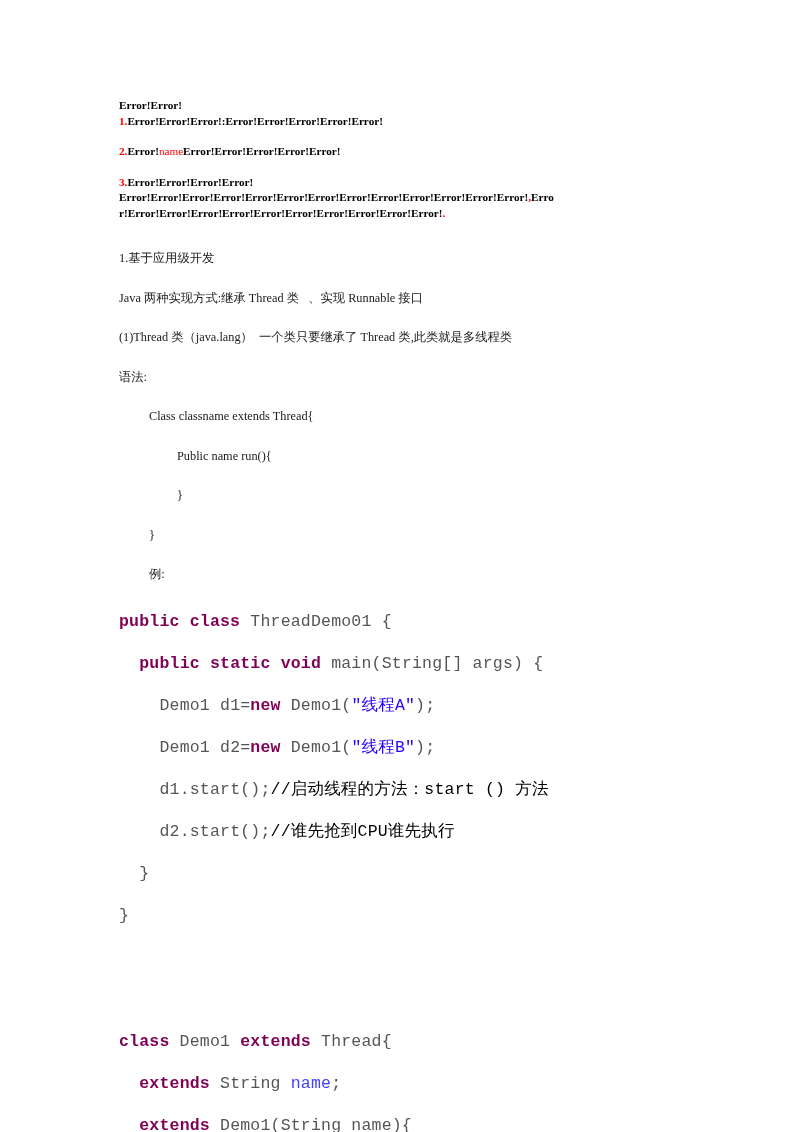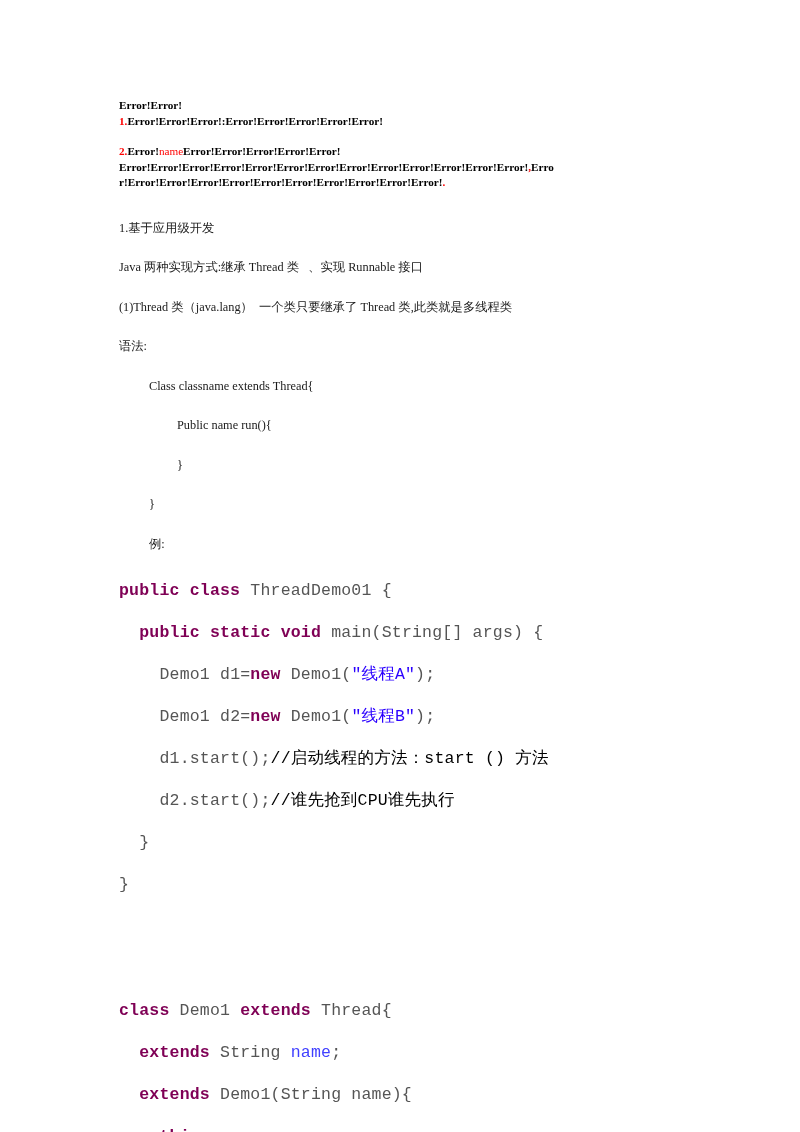--- a/index.html
+++ b/index.html
@@ -111,20 +111,21 @@
   <div class="content">
 
     <div class="err-block">
 
       <div class="err-line">Error!Error!</div>
 
       <div class="err-line tight"><span class="num">1.</span><span>Error!Error!Error!:Error!Error!Error!Error!Error!</span></div>
 
       <div class="err-line gap"><span class="num">2.</span><span>Error!</span><span class="red">name</span><span>Error!Error!Error!Error!Error!</span></div>
 
+      <div class="err-line gap"><span class="num">3.</span><span>Error!Error!Error!Error!</span></div>
 
       <div class="err-line tight"><span>Error!Error!Error!Error!Error!Error!Error!Error!Error!Error!Error!Error!Error!</span><span class="red-b">,</span><span>Erro</span></div>
 
       <div class="err-line tight"><span>r!Error!Error!Error!Error!Error!Error!Error!Error!Error!Error!</span><span class="red-b">.</span></div>
 
     </div>
 
     <div class="body-block">
       <div class="body-line">1.基于应用级开发</div>
       <div class="body-line">Java 两种实现方式:继承 Thread 类   、实现 Runnable 接口</div>

